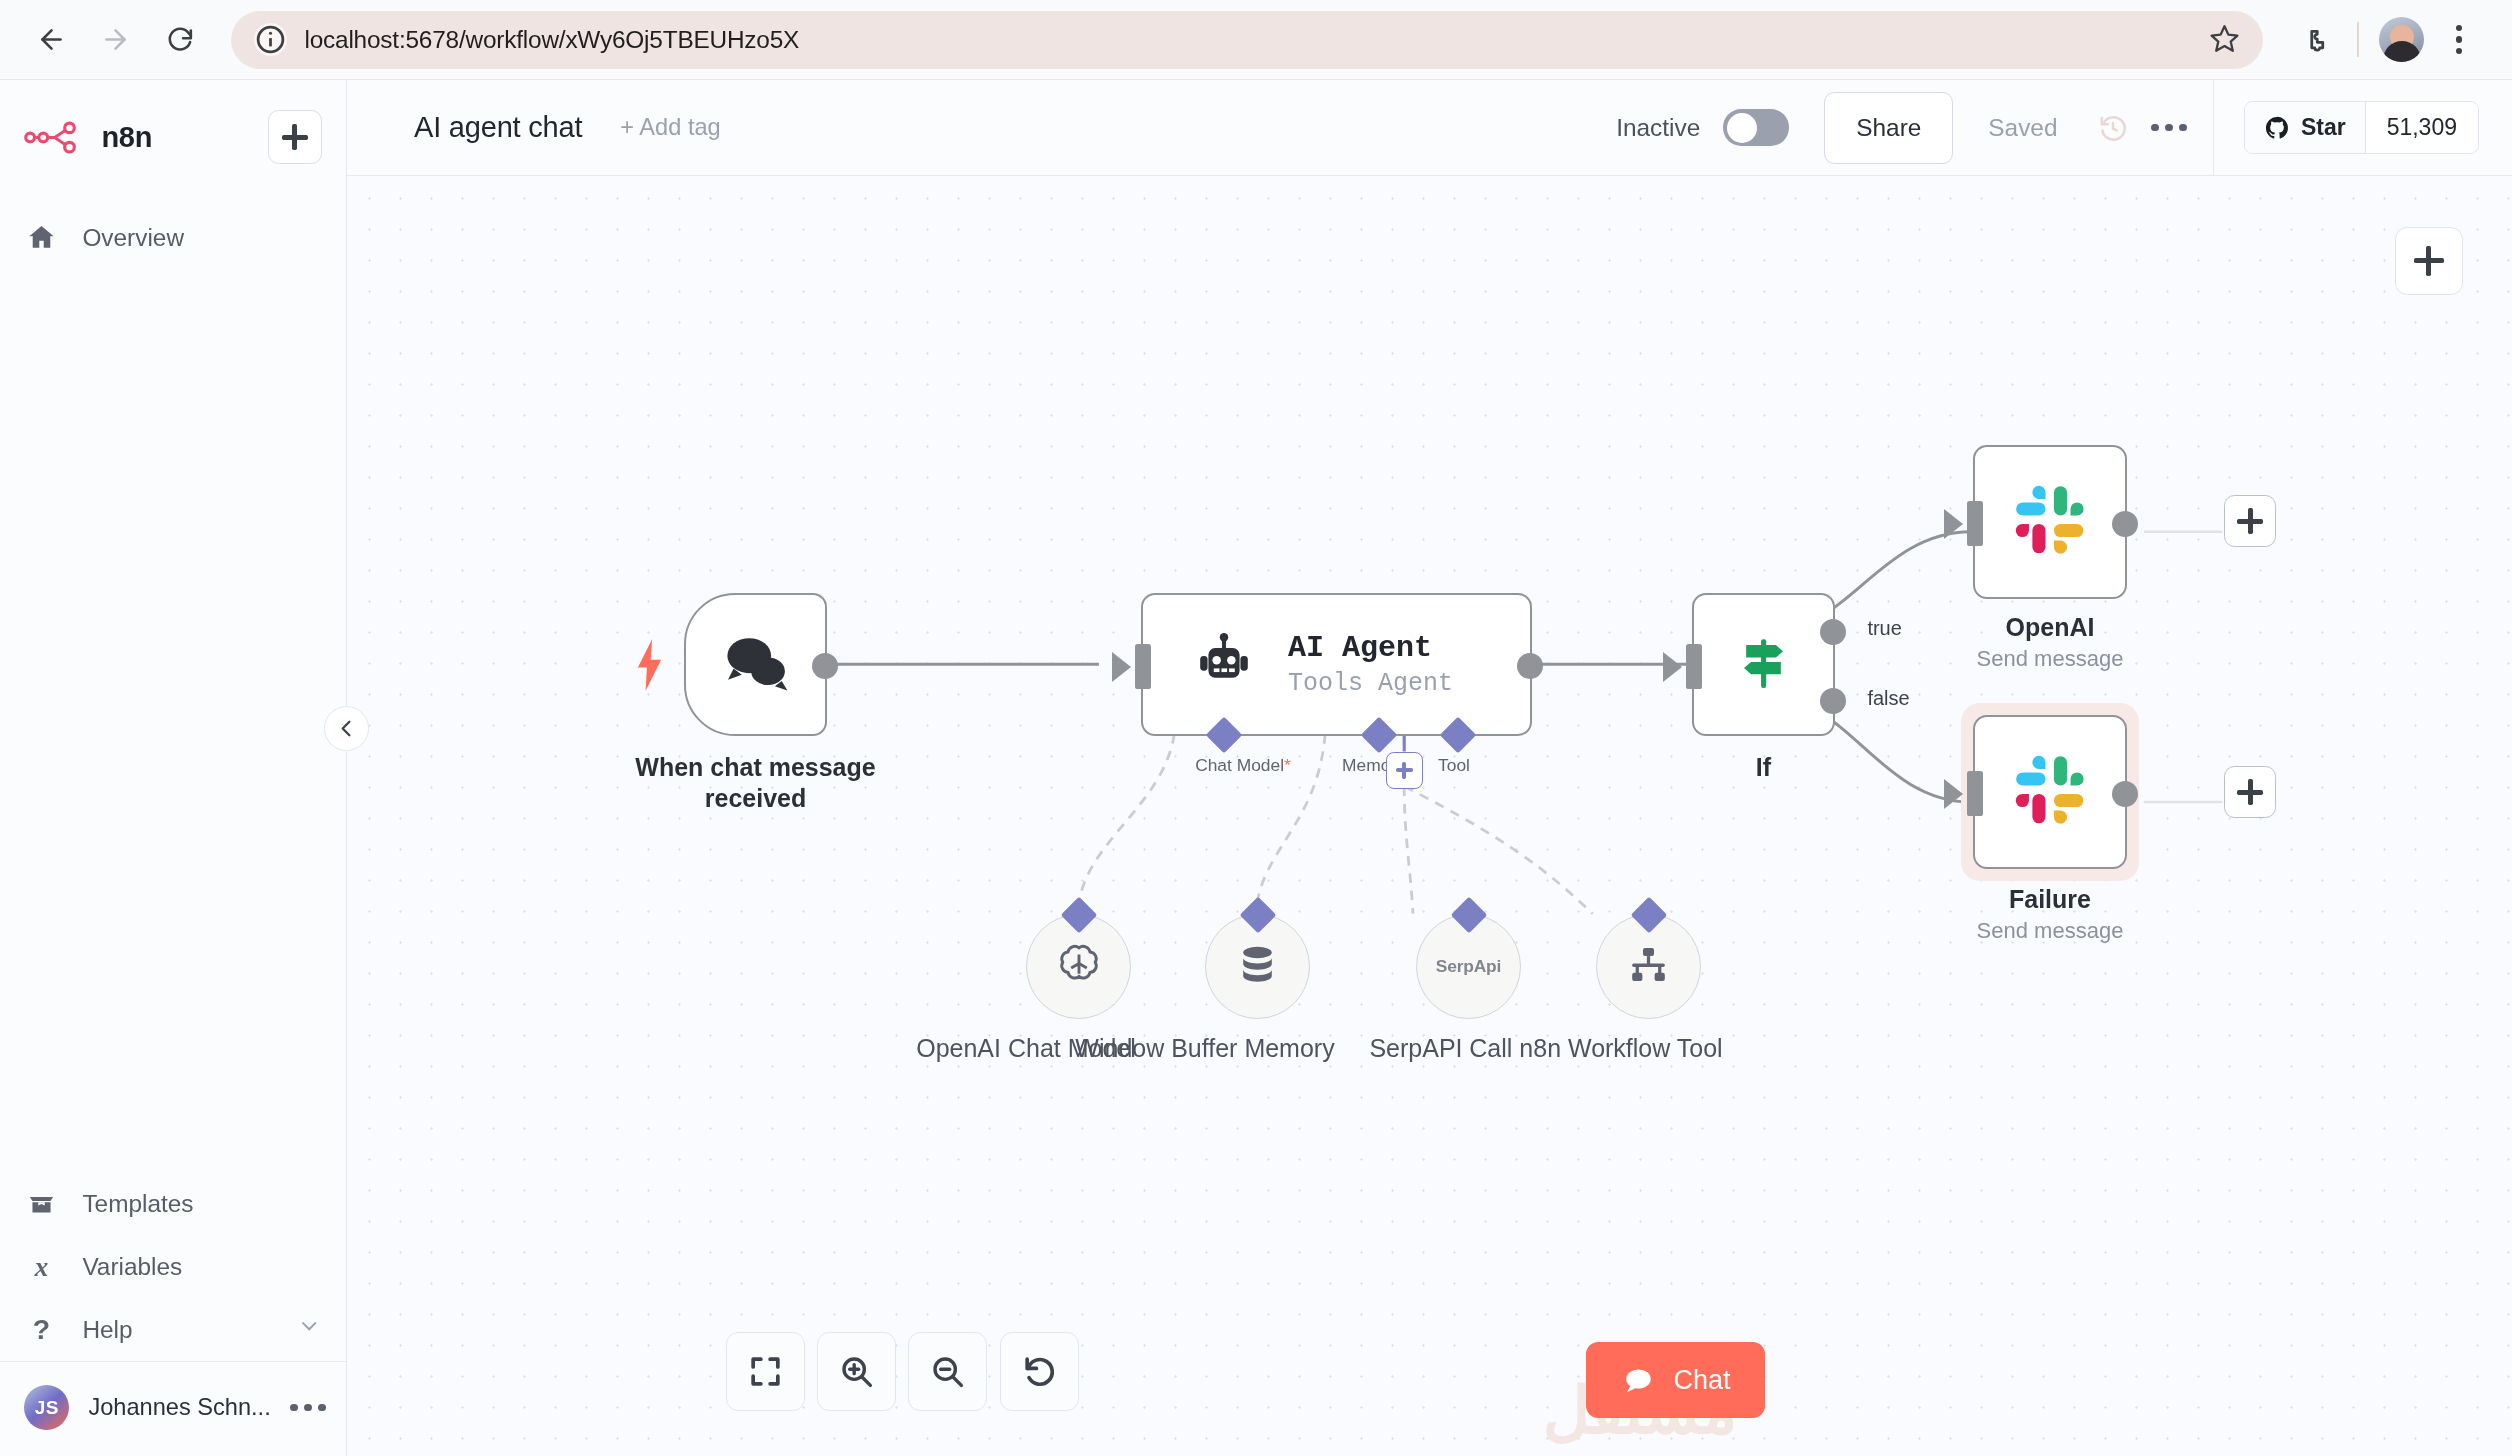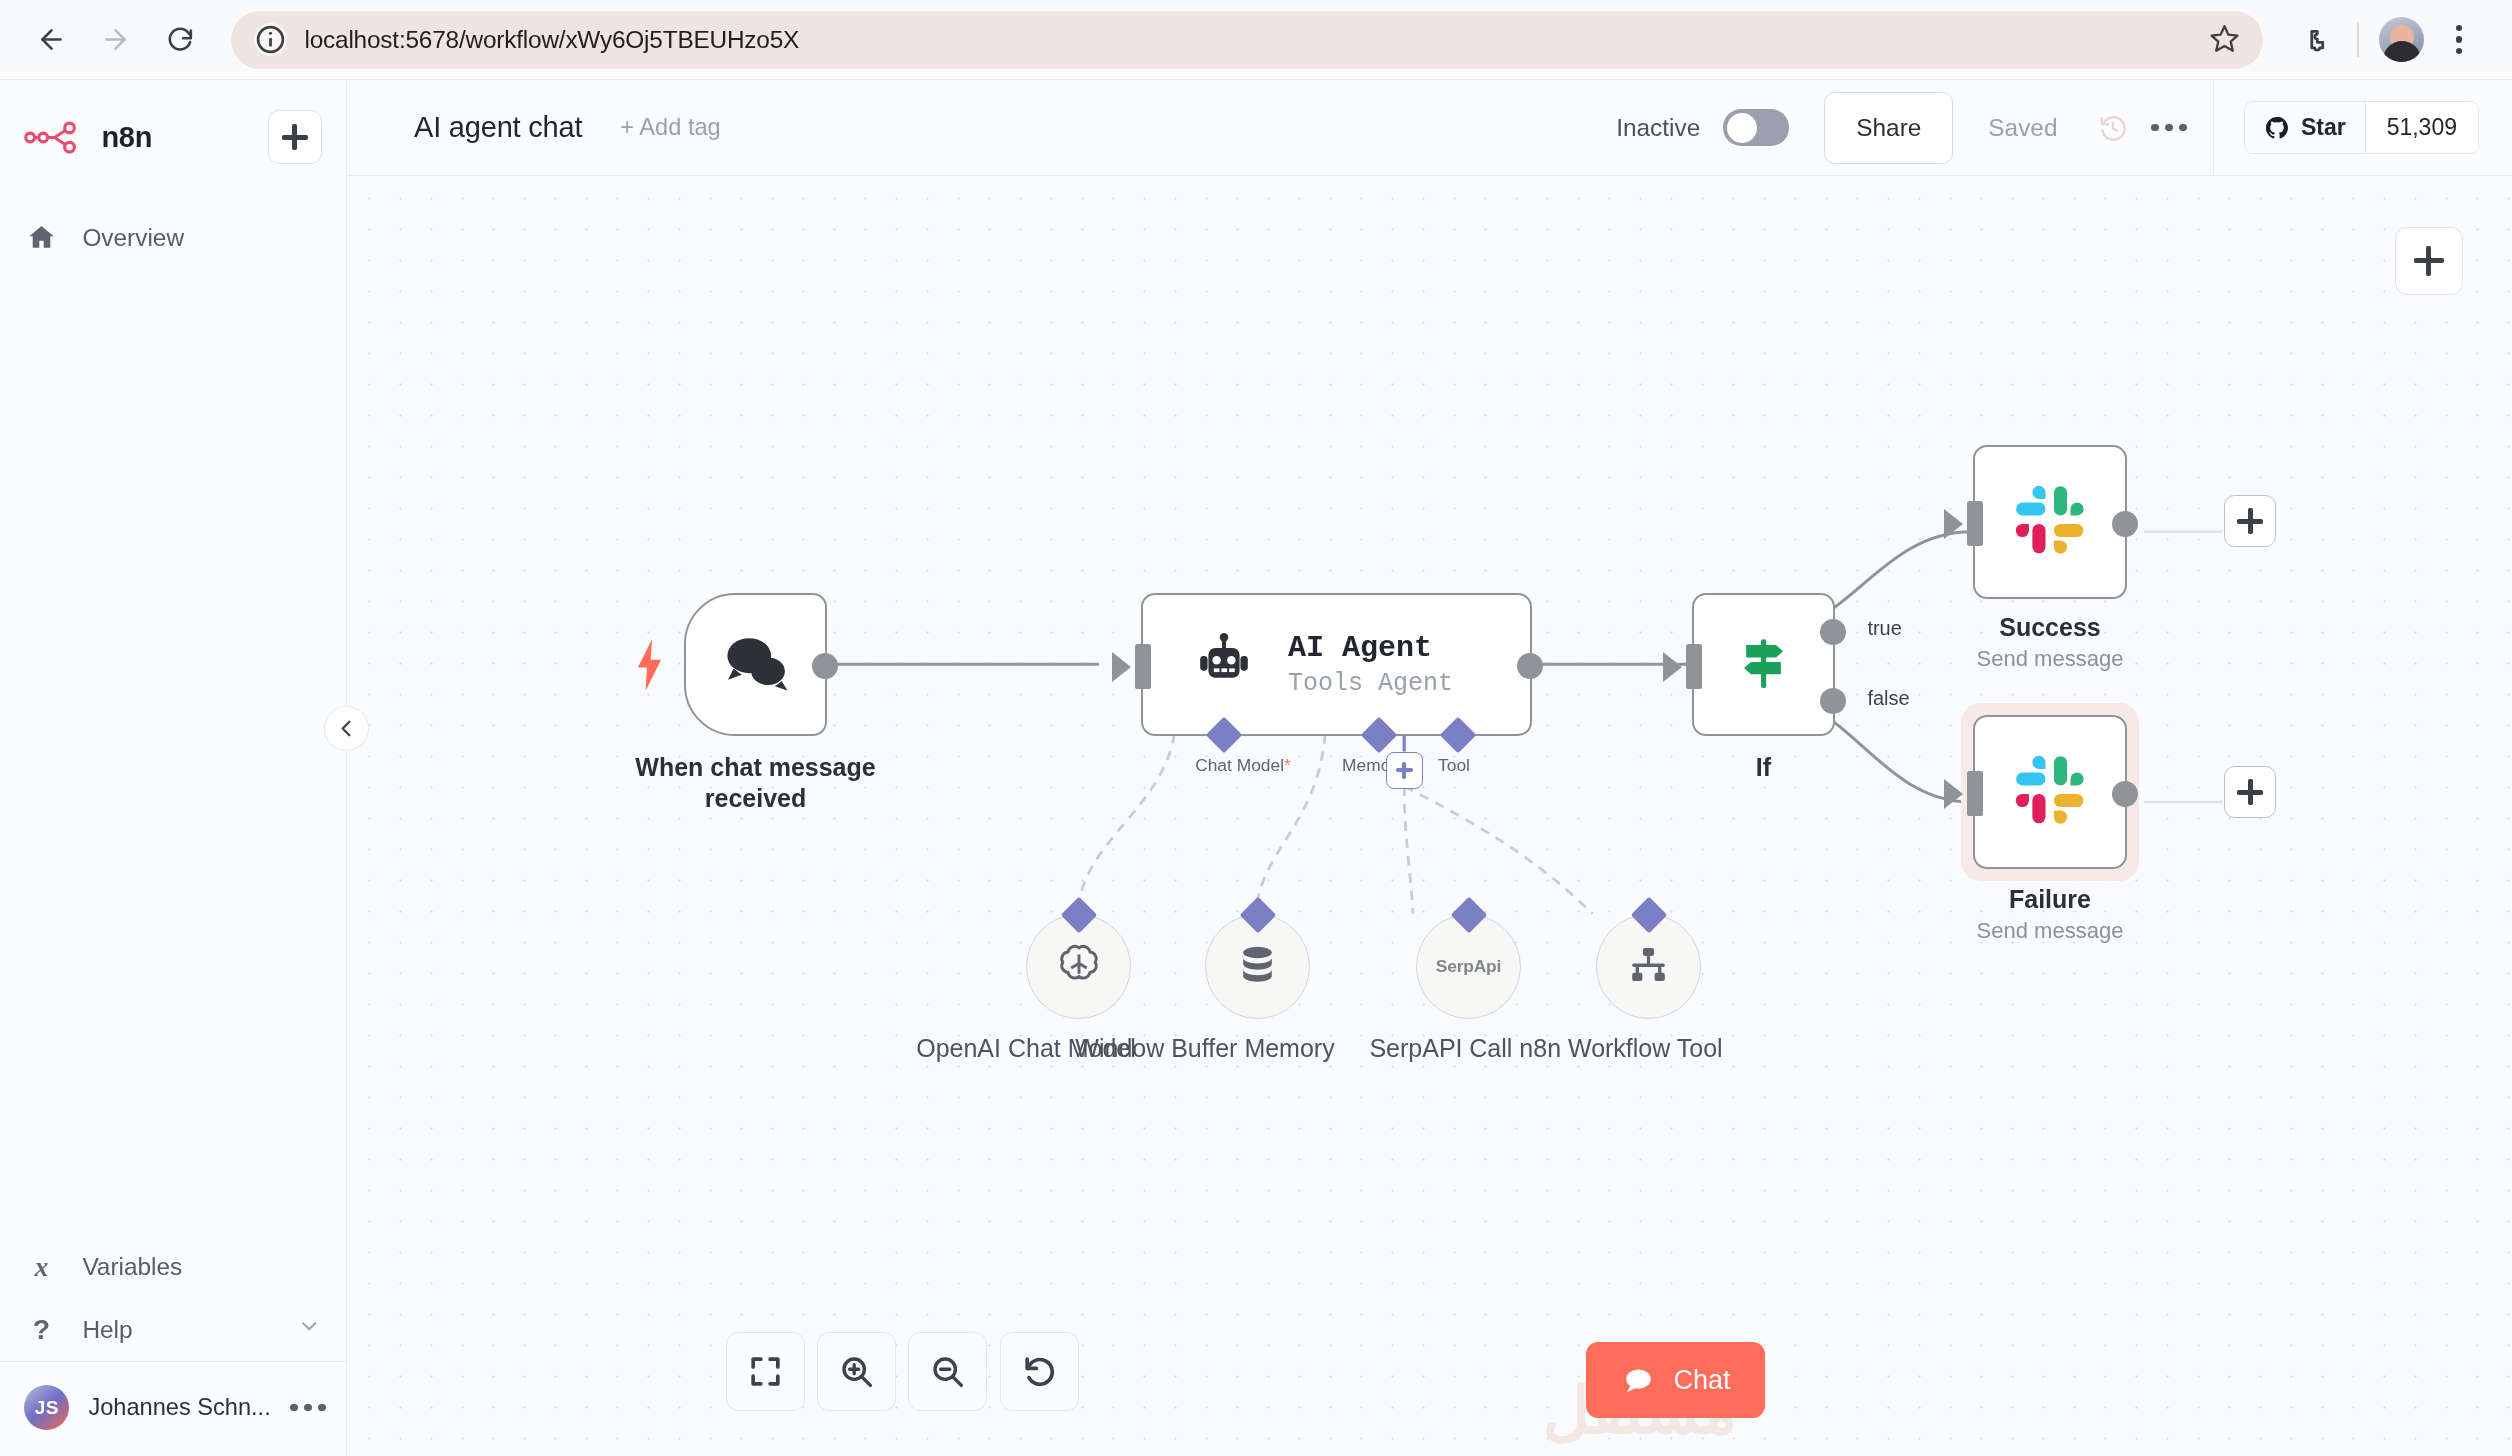--- a/index.html
+++ b/index.html
@@ -343,20 +343,29 @@
         <span class="sb-ico">
           <svg viewBox="0 0 24 24" fill="#5f6470">
             <path d="M12 3 2.6 11h2.6v9h5.1v-5.4h3.4V20h5.1v-9h2.6z"></path>
           </svg>
         </span>
         <span>Overview</span>
       </div>
     </div>
 
     <div class="sb-bottom">
+      <div class="sb-item">
+        <span class="sb-ico">
+          <svg viewBox="0 0 24 24" fill="#5f6470">
+            <path d="M3 7h18l-2 3H5zM5 11h14v8H5z"></path>
+            <path d="M9.5 11h5v2.6l-2.5-1.3-2.5 1.3z" fill="#fbfcfe"></path>
+          </svg>
+        </span>
+        <span>Templates</span>
+      </div>
       <div class="sb-item">
         <span class="sb-ico">
           <svg viewBox="0 0 24 24" style="font-size:28px">
             <text x="12" y="19" font-family="Liberation Serif, serif" font-style="italic" font-weight="700" font-size="21" fill="#5f6470" text-anchor="middle">x</text>
           </svg>
         </span>
         <span>Variables</span>
       </div>
       <div class="sb-item">
         <span class="sb-ico">
@@ -553,21 +562,21 @@
                 <path d="M18.4 8.3a2.1 2.1 0 1 1 2.1 2.1h-2.1z" fill="#2eb67d"></path>
                 <path d="M17.3 8.3a2.1 2.1 0 0 1-4.2 0V3.1a2.1 2.1 0 0 1 4.2 0z" fill="#2eb67d"></path>
                 <path d="M15.2 18.4a2.1 2.1 0 1 1-2.1 2.1v-2.1z" fill="#ecb22e"></path>
                 <path d="M15.2 17.3a2.1 2.1 0 0 1 0-4.2h5.2a2.1 2.1 0 0 1 0 4.2z" fill="#ecb22e"></path>
               </g>
             </svg>
           </span>
           <span class="io-dot" style="right:-13px; top:64px;"></span>
         </div>
         <div class="node-label" style="top:167px; width:262px;">
-          <div class="node-title">Success</div>
+          <div class="node-title">OpenAI</div>
           <div class="node-sub">Send message</div>
         </div>
       </div>
       <div class="plus-float" style="left:1877px; top:319px;">
         <span class="plus-glyph"></span>
       </div>
 
       <div class="sel-halo" style="left:1614px; top:527px; width:178px; height:178px;"></div>
       <div class="node" style="left:1626px; top:539px;">
         <div class="node-box" style="width:154px; height:154px;">

